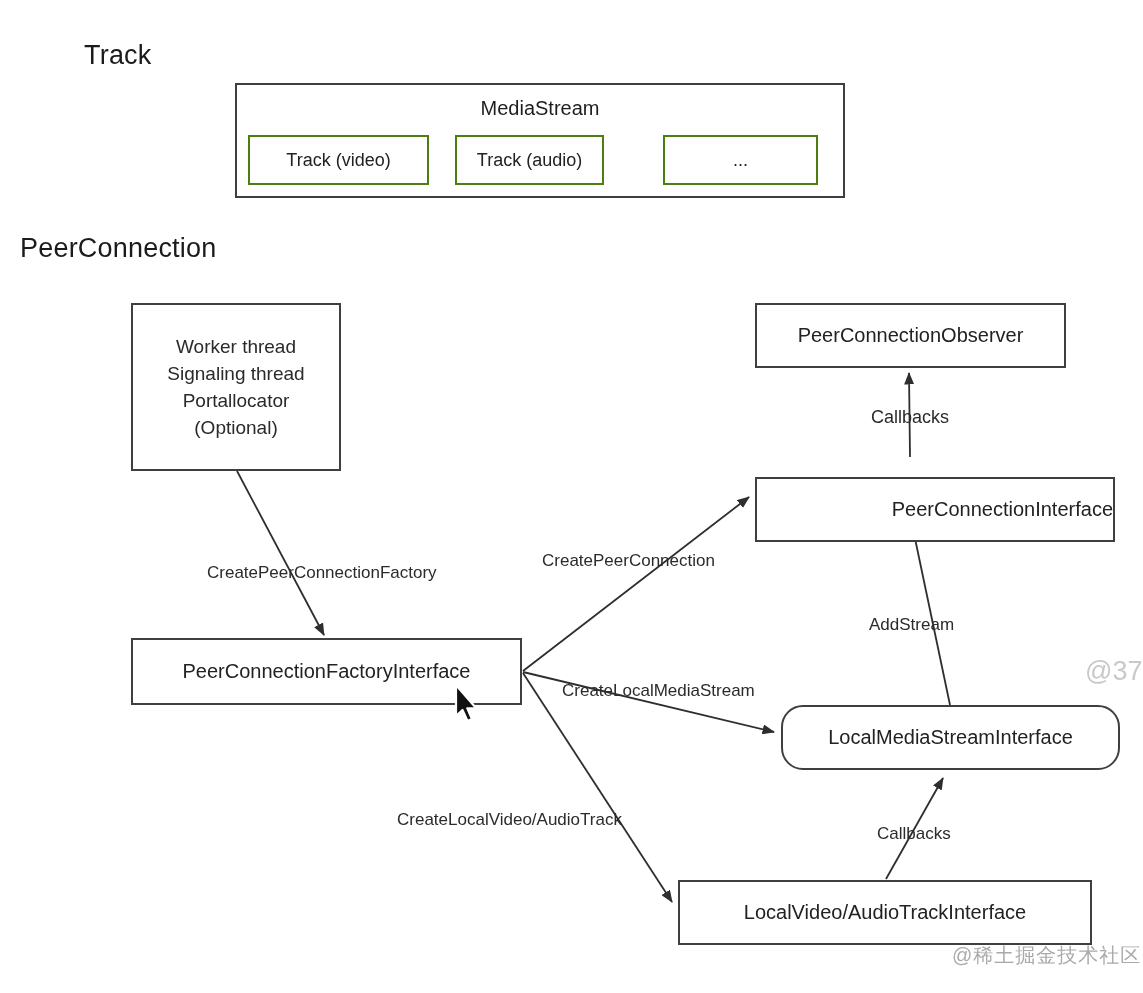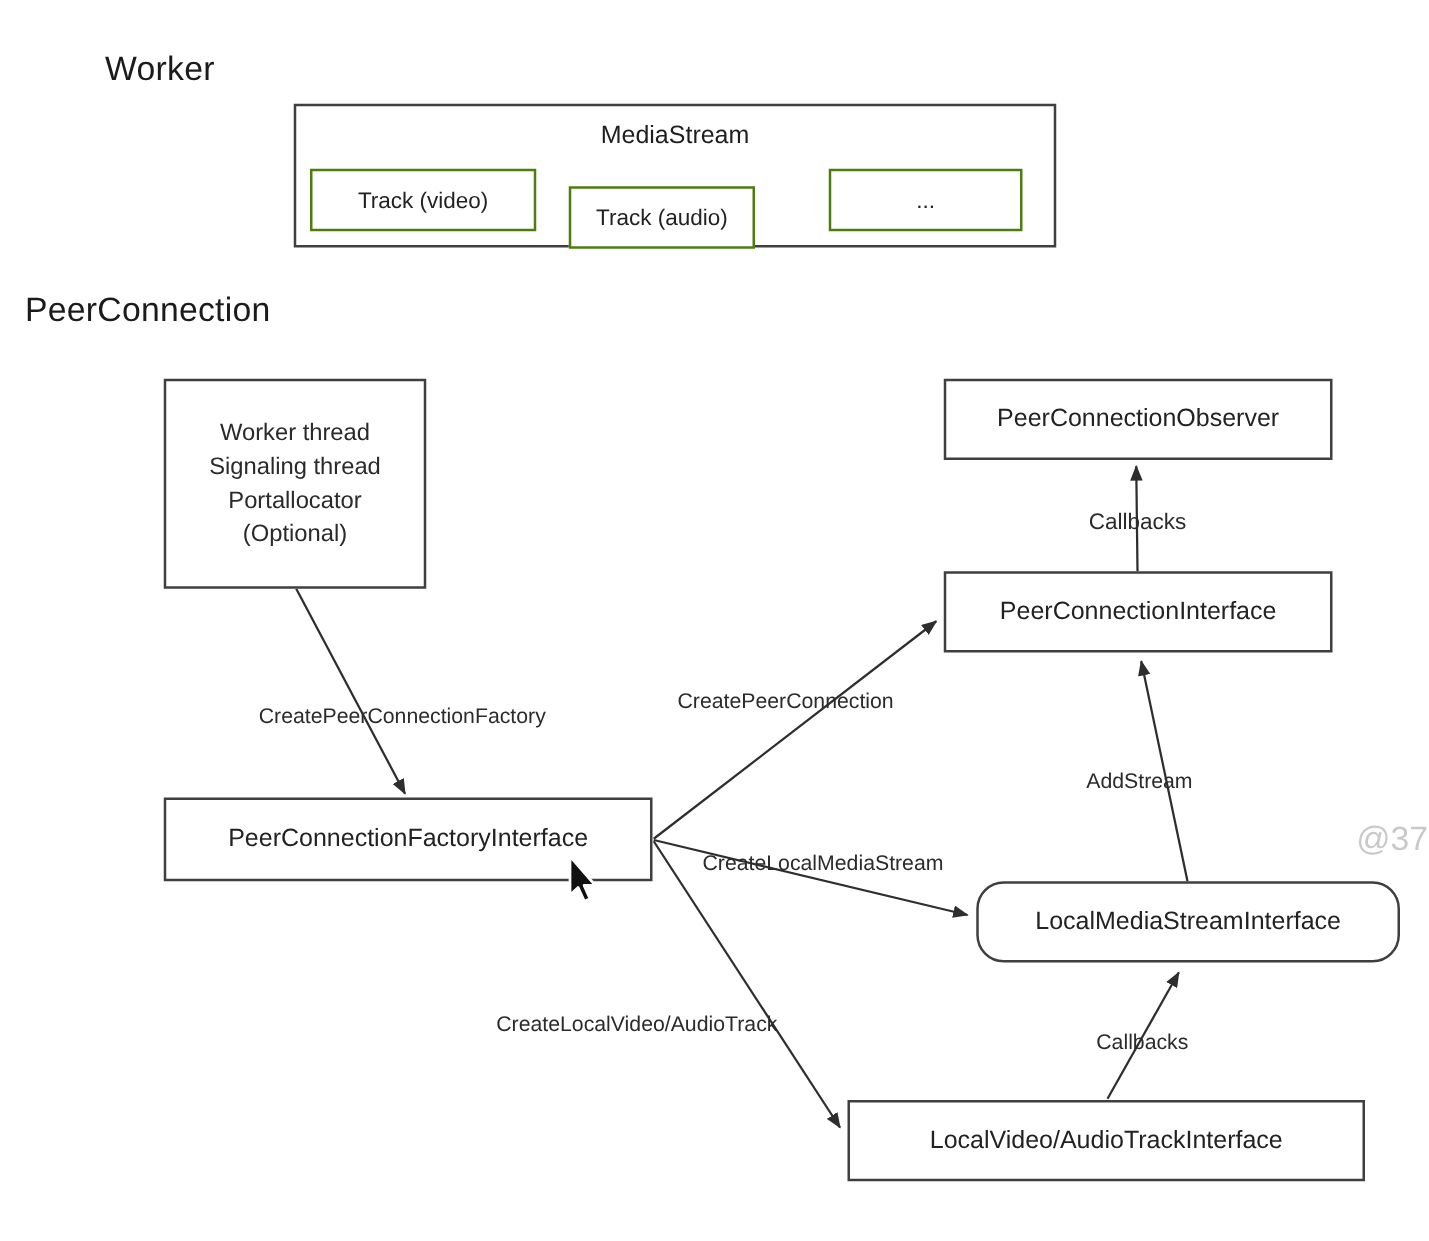--- a/index.html
+++ b/index.html
@@ -99,50 +99,50 @@
     </defs>
     <line x1="237" y1="471" x2="324" y2="635" stroke="#2e2e2e" stroke-width="1.8" marker-end="url(#arrow)"></line>
     <line x1="523" y1="671" x2="749" y2="497" stroke="#2e2e2e" stroke-width="1.8" marker-end="url(#arrow)"></line>
     <line x1="523" y1="672" x2="774" y2="732" stroke="#2e2e2e" stroke-width="1.8" marker-end="url(#arrow)"></line>
     <line x1="523" y1="673" x2="672" y2="902" stroke="#2e2e2e" stroke-width="1.8" marker-end="url(#arrow)"></line>
     <line x1="910" y1="457" x2="909" y2="373" stroke="#2e2e2e" stroke-width="1.8" marker-end="url(#arrow)"></line>
     <line x1="950" y1="705" x2="913" y2="529" stroke="#2e2e2e" stroke-width="1.8" marker-end="url(#arrow)"></line>
     <line x1="886" y1="879" x2="943" y2="778" stroke="#2e2e2e" stroke-width="1.8" marker-end="url(#arrow)"></line>
   </svg>
 
-  <div class="abs section-title" style="left:84px; top:40px;">Worker</div>
+  <div class="abs section-title" style="left:84px; top:40px;">Track</div>
   <div class="abs section-title" style="left:20px; top:233px;">PeerConnection</div>
 
   <div class="node" style="left:235px; top:83px; width:610px; height:115px;">
     <div class="ms-label">MediaStream</div>
     <div class="inner-box" style="left:11px; top:50px; width:181px; height:50px;">
       <span>Track (video)</span>
     </div>
-    <div class="inner-box" style="left:218px; top:64px; width:149px; height:50px;">
+    <div class="inner-box" style="left:218px; top:50px; width:149px; height:50px;">
       <span>Track (audio)</span>
     </div>
     <div class="inner-box" style="left:426px; top:50px; width:155px; height:50px;">
       <span>...</span>
     </div>
   </div>
 
   <div class="node" style="left:131px; top:303px; width:210px; height:168px;">
     <div class="worker-lines">
       <span>Worker thread</span>
       <span>Signaling thread</span>
       <span>Portallocator</span>
       <span>(Optional)</span>
     </div>
   </div>
 
   <div class="node" style="left:755px; top:303px; width:311px; height:65px;">
     <span>PeerConnectionObserver</span>
   </div>
 
-  <div class="node" style="left:755px; top:457px; width:311px; height:65px;">
+  <div class="node" style="left:755px; top:477px; width:360px; height:65px;justify-content:flex-end;">
     <span>PeerConnectionInterface</span>
   </div>
 
   <div class="node" style="left:131px; top:638px; width:391px; height:67px;">
     <span>PeerConnectionFactoryInterface</span>
   </div>
 
   <div class="node" style="left:781px; top:705px; width:339px; height:65px;border-radius:22px;">
     <span>LocalMediaStreamInterface</span>
   </div>
@@ -153,18 +153,19 @@
 
   <div class="edge-label" style="left:207px; top:563px;">CreatePeerConnectionFactory</div>
   <div class="edge-label" style="left:542px; top:551px;">CreatePeerConnection</div>
   <div class="edge-label" style="left:562px; top:681px;">CreateLocalMediaStream</div>
   <div class="edge-label" style="left:397px; top:810px;">CreateLocalVideo/AudioTrack</div>
   <div class="edge-label" style="left:871px; top:407px; font-size:18px;">Callbacks</div>
   <div class="edge-label" style="left:869px; top:615px;">AddStream</div>
   <div class="edge-label" style="left:877px; top:824px;">Callbacks</div>
 
   <div class="watermark watermark-right">@379</div>
+  <div class="watermark watermark-bottom">@稀土掘金技术社区</div>
 
   <svg class="cursor-svg" width="1143" height="993">
     <polygon points="456,685 456,716 462.5,710 467.5,721 472,719 467.3,708.3 476,708" fill="#111111" stroke="#ffffff" stroke-width="2.2" stroke-linejoin="round"></polygon>
   </svg>
 
 </div>
 
 </body></html>

